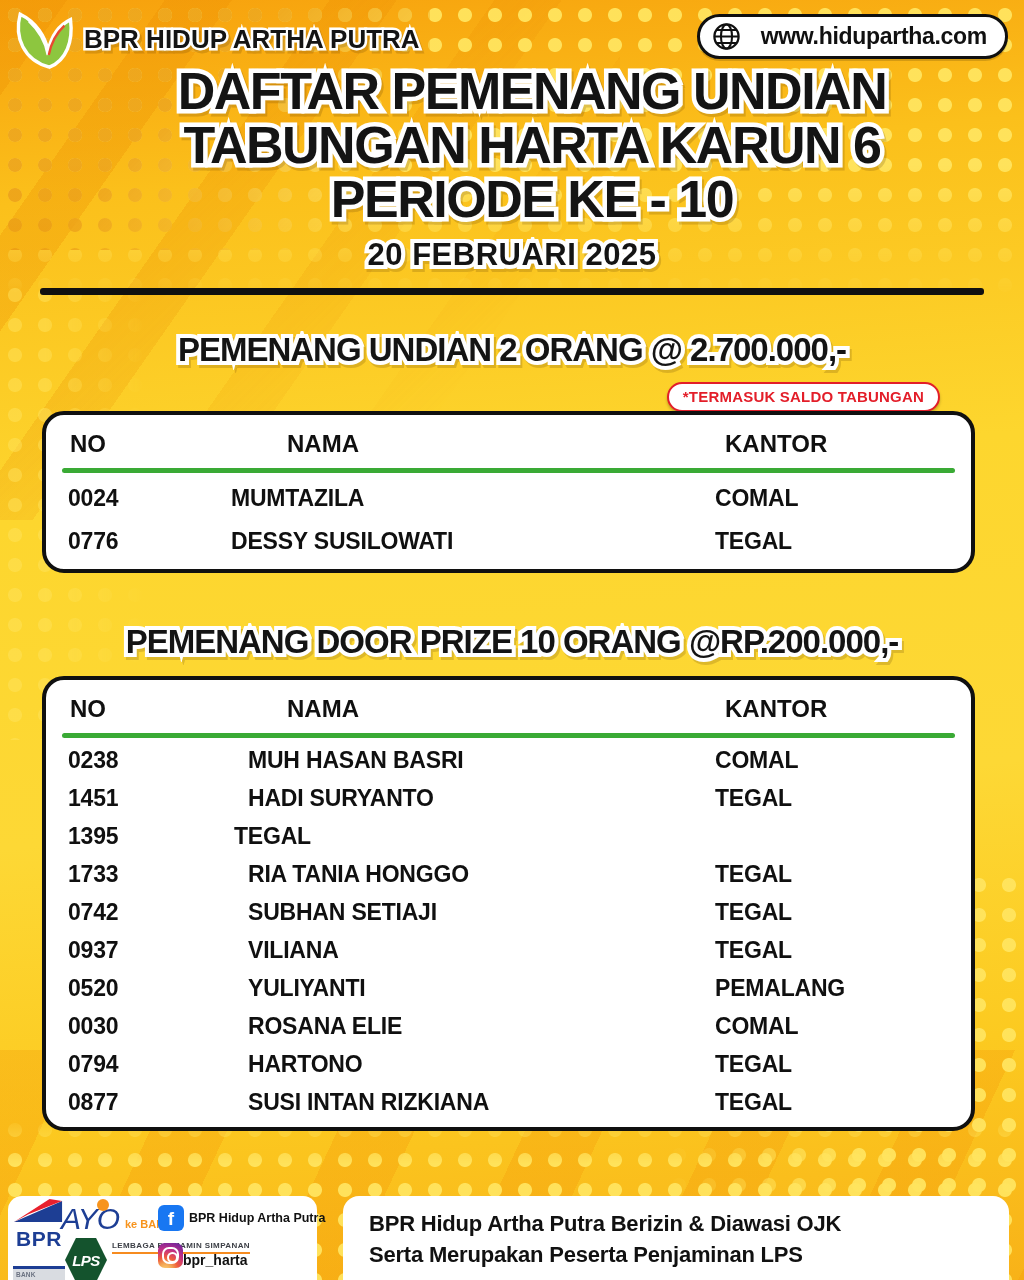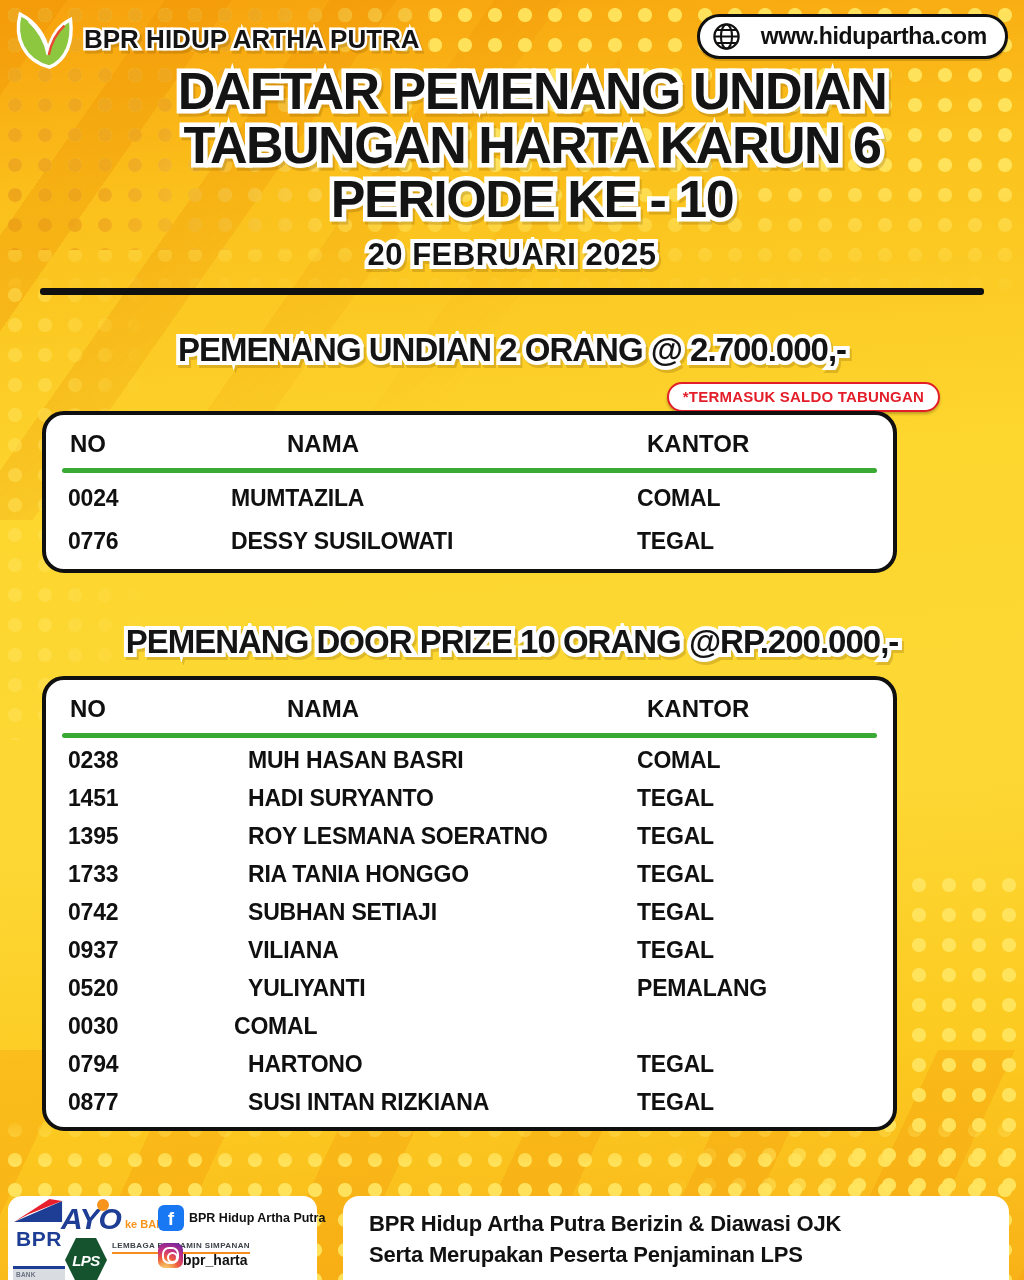--- a/index.html
+++ b/index.html
@@ -57,21 +57,21 @@
 
   
   .sec-heading { position:absolute; left:0; right:0; text-align:center; font-size:33px; font-weight:900; letter-spacing:-1px; }
   .sec1 { top:331px; }
   .sec2 { top:623px; }
   .note-pill { position:absolute; top:382px; right:84px; background:#fff; color:#e31e29;
     border:2.5px solid #e31e29; border-radius:999px; padding:4px 14px 5px;
     font-size:15px; font-weight:900; letter-spacing:0.2px; box-shadow:0 2px 3px rgba(0,0,0,0.25); }
 
   
-  .card { position:absolute; left:42px; width:855px; background:#fff;
+  .card { position:absolute; left:42px; width:933px; background:#fff;
     border:4.5px solid #101010; border-radius:22px; padding:4px 0 6px; }
   .card-1 { top:411px; }
   .card-2 { top:676px; }
   .tgrid { display:grid; grid-template-columns:165px 1fr 262px; align-items:center; }
   .thead { height:49px; font-size:24px; font-weight:900; color:#101010; }
   .thead .c-no { padding-left:24px; }
   .thead .c-nama { padding-left:76px; }
   .thead .c-kantor { padding-left:16px; }
   .sep { height:5px; background:#3aaa35; margin:0 16px; border-radius:3px; }
   .trow { font-size:23px; font-weight:700; color:#101010; letter-spacing:-0.2px; }
@@ -89,21 +89,21 @@
     border-radius:16px 16px 0 0; padding:12px 0 0 26px; }
   .f-right .line { font-size:22px; font-weight:700; color:#111; line-height:31px; letter-spacing:-0.2px; }
 
   .bpr-logo { position:absolute; left:5px; top:2px; width:52px; height:80px; }
   .bpr-word { display:block; text-align:center; color:#1d3e94; font-weight:900; font-size:21px;
     letter-spacing:0.5px; border-bottom:3px solid #1d3e94; padding-bottom:15px; }
   .bpr-sub { display:block; background:#d9dce1; color:#6a7180; font-size:6.5px; font-weight:700;
     line-height:8px; padding:2px 0 2px 3px; letter-spacing:0.2px; }
 
   .ayo { position:absolute; left:53px; top:6px; width:110px; height:34px; }
-  .ayo-text { font-style:italic; font-weight:700; font-size:30px; color:#1d3e94; letter-spacing:-1px; }
+  .ayo-text { font-style:italic; font-weight:400; font-size:30px; color:#1d3e94; letter-spacing:-1px; }
   .ayo-dot { position:absolute; left:36px; top:-3px; width:12px; height:12px; background:#f7941d; border-radius:50%; }
   .ayo-suffix { position:absolute; left:64px; top:16px; font-weight:900; font-size:11px; color:#f7941d; white-space:nowrap; }
 
   .fb-row { position:absolute; left:150px; top:9px; display:flex; align-items:center; gap:5px; }
   .fb-icon { width:26px; height:26px; background:#1877f2; border-radius:6px; color:#fff;
     font-weight:900; font-size:19px; display:flex; align-items:flex-end; justify-content:center; line-height:24px; }
   .fb-label { font-size:12.5px; font-weight:700; color:#111; white-space:nowrap; }
 
   .lps-hex { position:absolute; left:57px; top:42px; width:42px; height:44px; background:#14532d;
     clip-path:polygon(26% 0,74% 0,100% 50%,74% 100%,26% 100%,0 50%);
@@ -234,21 +234,20 @@
         <span class="c-nama">MUH HASAN BASRI</span>
         <span class="c-kantor">COMAL</span>
       </div>
       <div class="tgrid trow">
         <span class="c-no">1451</span>
         <span class="c-nama">HADI SURYANTO</span>
         <span class="c-kantor">TEGAL</span>
       </div>
       <div class="tgrid trow">
         <span class="c-no">1395</span>
-        <span class="c-nama">ROY LESMANA SOERATNO</span>
         <span class="c-kantor">TEGAL</span>
       </div>
       <div class="tgrid trow">
         <span class="c-no">1733</span>
         <span class="c-nama">RIA TANIA HONGGO</span>
         <span class="c-kantor">TEGAL</span>
       </div>
       <div class="tgrid trow">
         <span class="c-no">0742</span>
         <span class="c-nama">SUBHAN SETIAJI</span>
@@ -259,20 +258,21 @@
         <span class="c-nama">VILIANA</span>
         <span class="c-kantor">TEGAL</span>
       </div>
       <div class="tgrid trow">
         <span class="c-no">0520</span>
         <span class="c-nama">YULIYANTI</span>
         <span class="c-kantor">PEMALANG</span>
       </div>
       <div class="tgrid trow">
         <span class="c-no">0030</span>
+        <span class="c-nama">ROSANA ELIE</span>
         <span class="c-kantor">COMAL</span>
       </div>
       <div class="tgrid trow">
         <span class="c-no">0794</span>
         <span class="c-nama">HARTONO</span>
         <span class="c-kantor">TEGAL</span>
       </div>
       <div class="tgrid trow">
         <span class="c-no">0877</span>
         <span class="c-nama">SUSI INTAN RIZKIANA</span>

